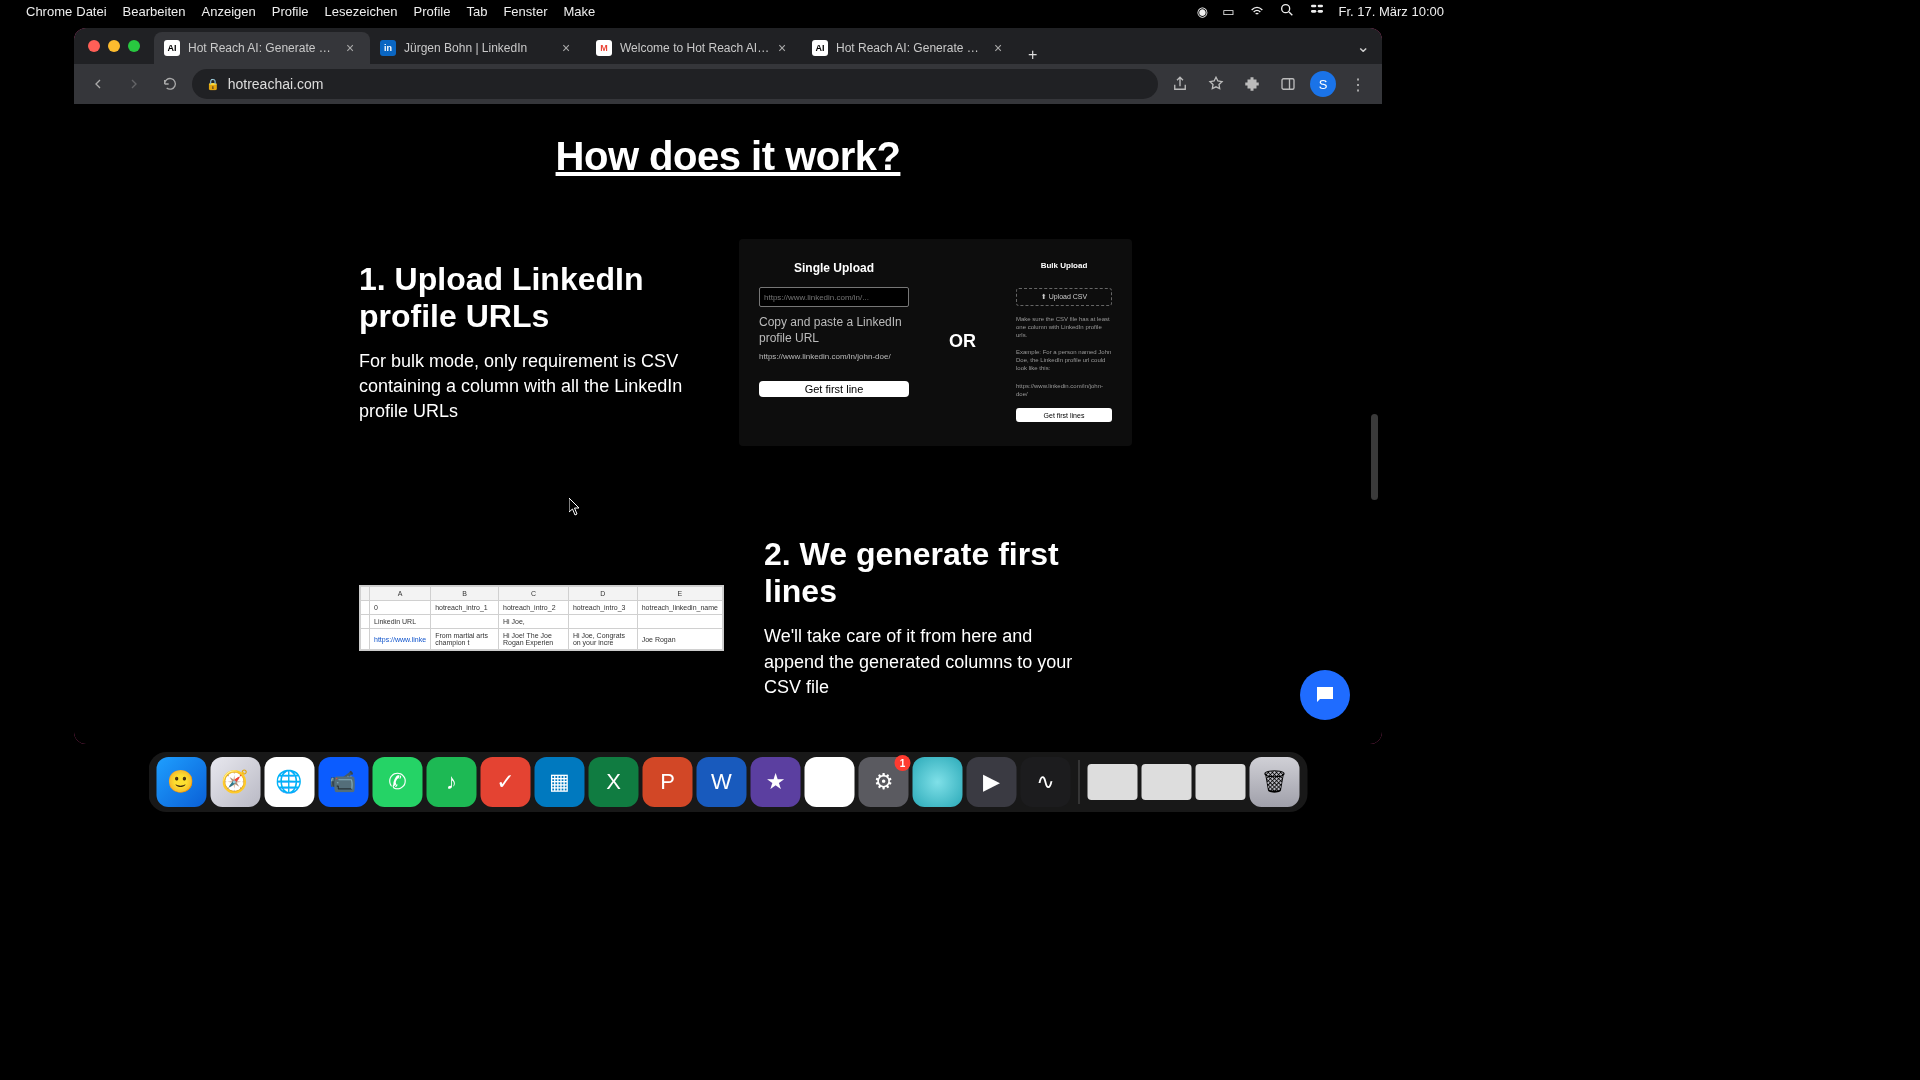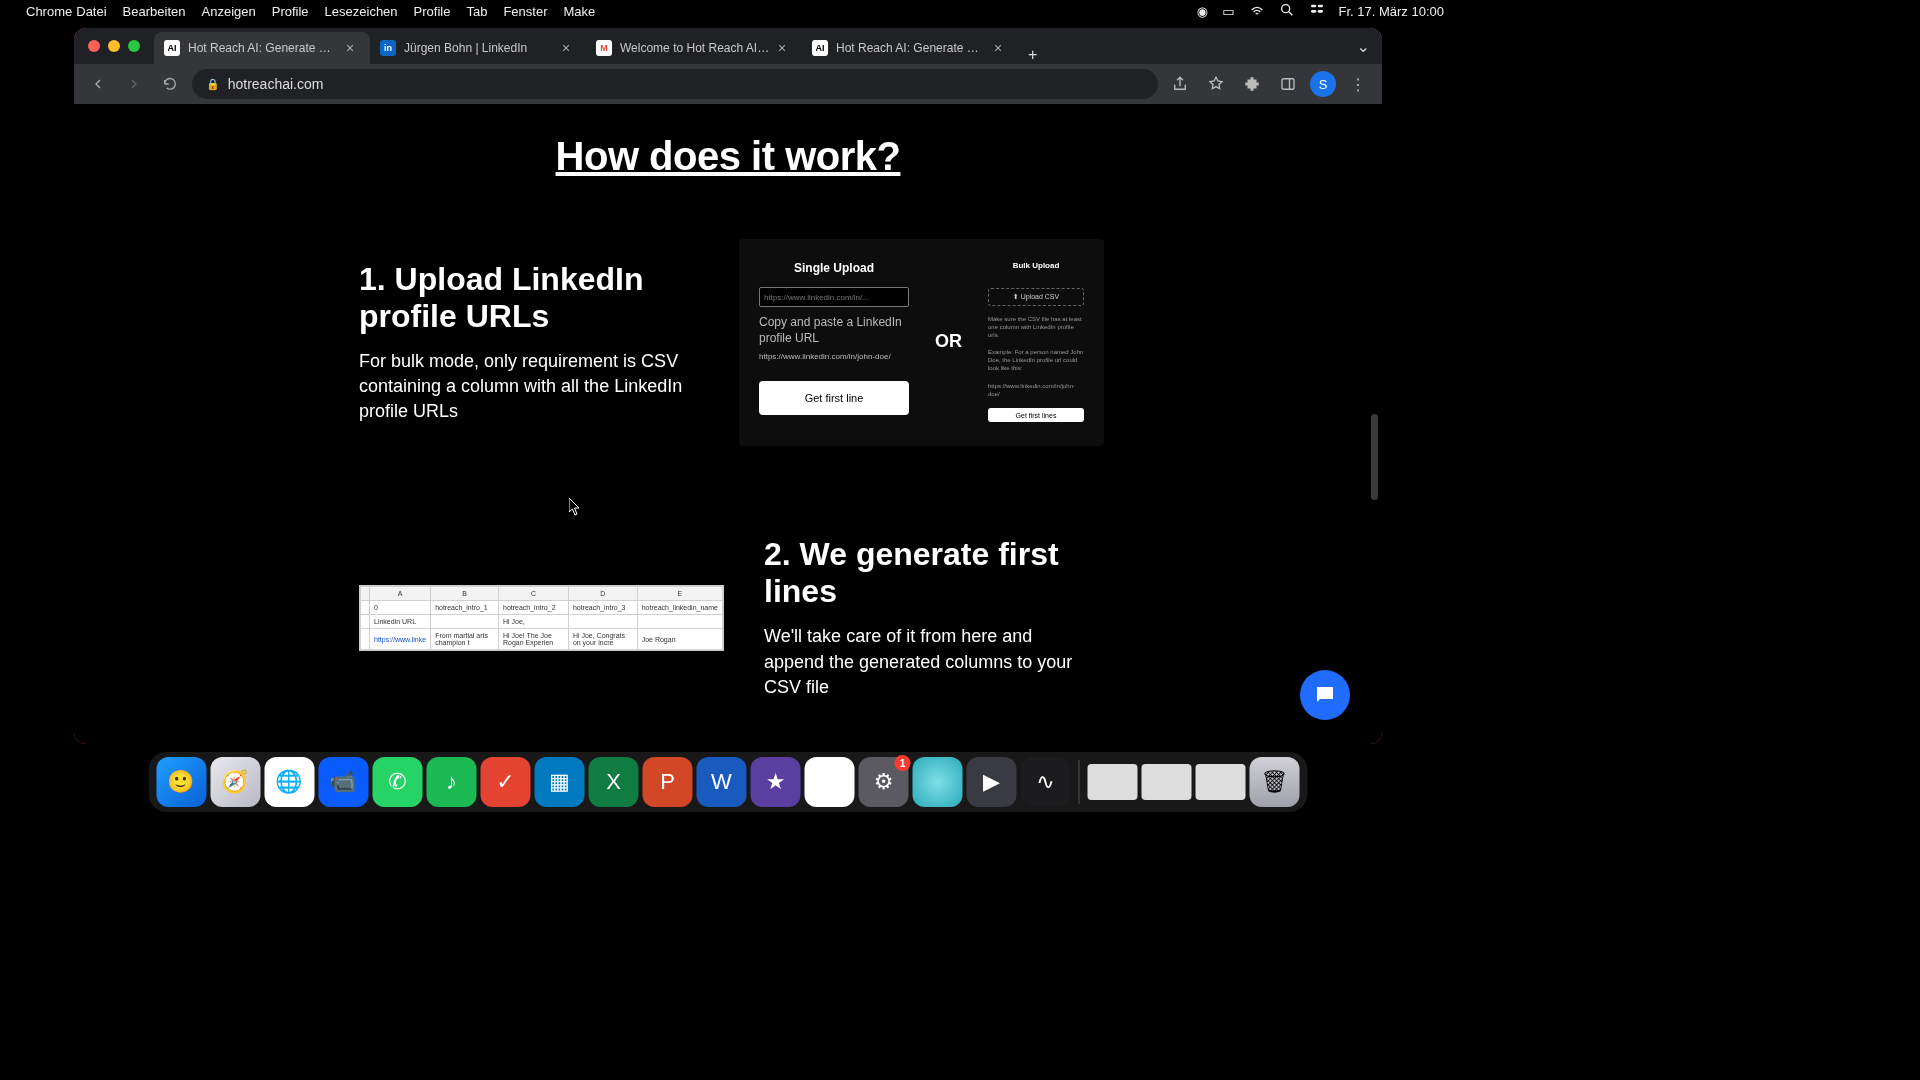--- a/index.html
+++ b/index.html
@@ -42,28 +42,28 @@
     .viewport{position:absolute; top:76px; left:0; right:0; bottom:0; background:#000; overflow:hidden; color:#fff;}
     .content{padding:30px 0 0 0;}
     h1.section-title{font-size:40px; font-weight:800; text-align:center; letter-spacing:-0.5px;text-decoration:underline;}
     .row{display:flex; align-items:center; gap:40px; padding:0 285px; margin-top:60px;}
     .row .txt{flex:0 0 340px;}
     .row .txt h2{font-size:32px; font-weight:800; margin-bottom:14px;}
     .row .txt p{font-size:18px; font-weight:500; line-height:1.4;}
     .row .media{flex:1;}
 
     
-    .upload-card{background:#0d0d0d; border-radius:4px; padding:22px 20px 24px; display:flex; gap:20px; align-items:flex-start; font-family: inherit;}
+    .upload-card{background:#0d0d0d; border-radius:4px; padding:22px 20px 24px; display:flex; gap:34px; align-items:flex-start; font-family: inherit;}
     .col{display:flex; flex-direction:column;}
     .single{flex:0 0 150px;}
     .single h3{font-size:12px; font-weight:700; text-align:center; margin-bottom:12px;}
     .single input{width:100%; height:20px; border:1px solid #777; background:#000; color:#888; font-size:8px; padding:0 4px; border-radius:2px;}
     .single .hint{font-size:12px; color:#bbb; margin-top:8px; line-height:1.3;}
     .single .eg{font-size:8px; color:#bbb; margin-top:6px;}
-    .single button{margin-top:20px; height:34px; background:#fff; color:#000; border:none; border-radius:4px; font-size:11px; font-weight:500;}
+    .single button{margin-top:20px; height:16px; background:#fff; color:#000; border:none; border-radius:4px; font-size:11px; font-weight:500;}
     .or{align-self:center; font-size:18px; font-weight:800; padding:0 6px;}
     .bulk{flex:0 0 96px;}
     .bulk h3{font-size:8px; font-weight:700; text-align:center; margin-bottom:18px;}
     .bulk .dz{border:1px dashed #666; border-radius:3px; height:18px; display:flex; align-items:center; justify-content:center; font-size:7px; color:#ccc;}
     .bulk .note{font-size:6px; color:#999; margin-top:10px; line-height:1.3;}
     .bulk button{margin-top:10px; height:14px; background:#fff; color:#000; border:none; border-radius:3px; font-size:7px;}
 
     
     .sheet{background:#fff; color:#333; font-size:7px; border:1px solid #ccc;}
     .sheet table{width:100%; border-collapse:collapse;}

